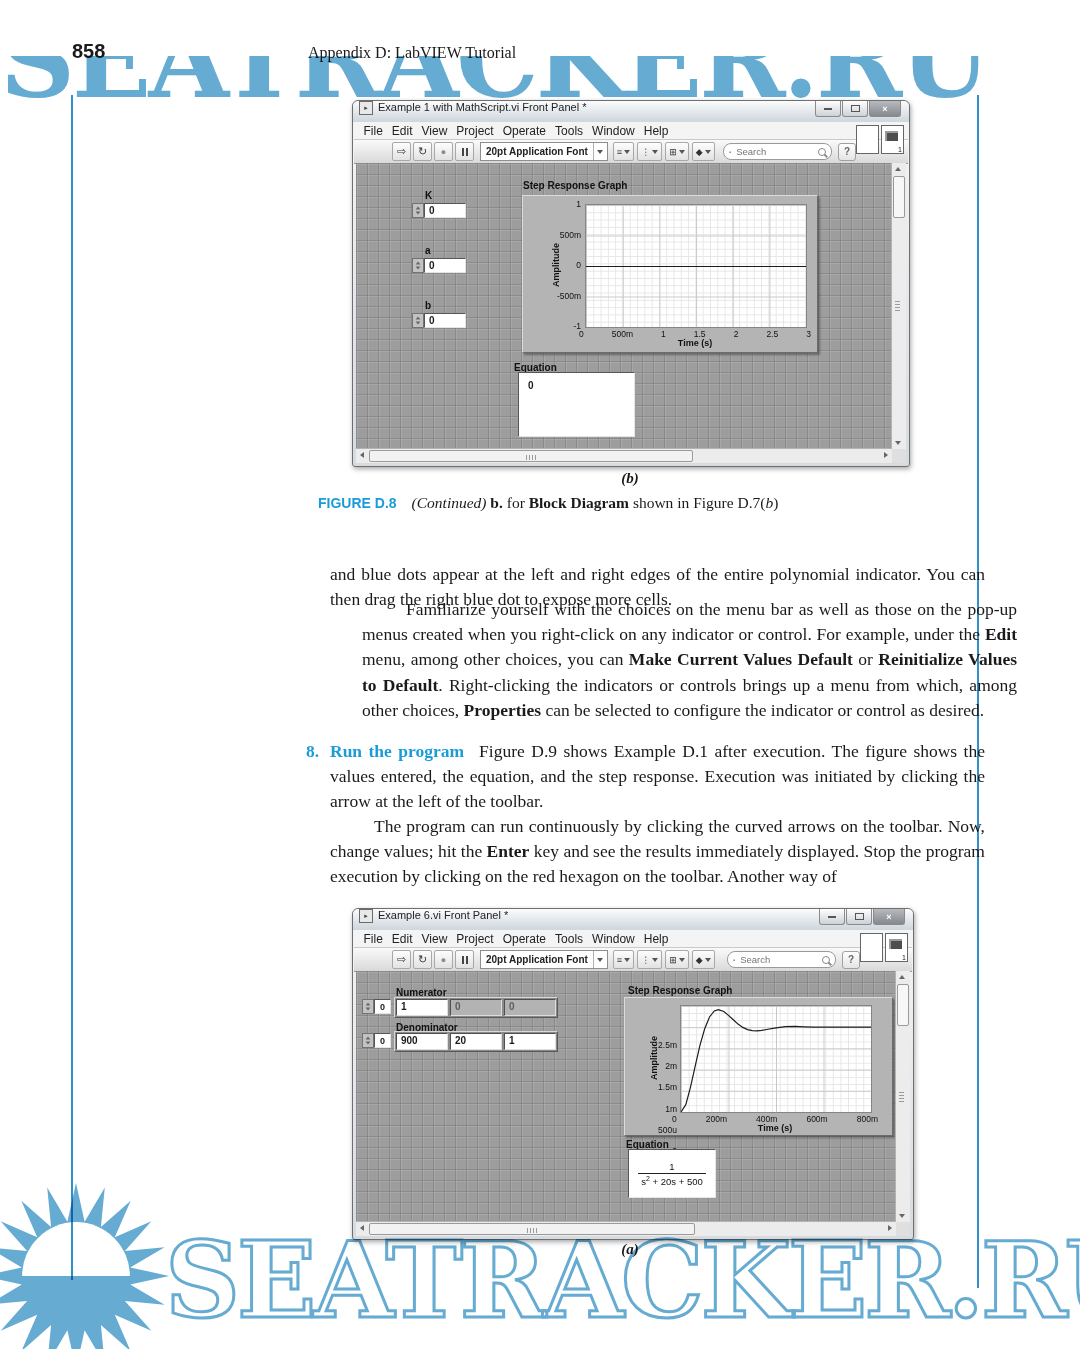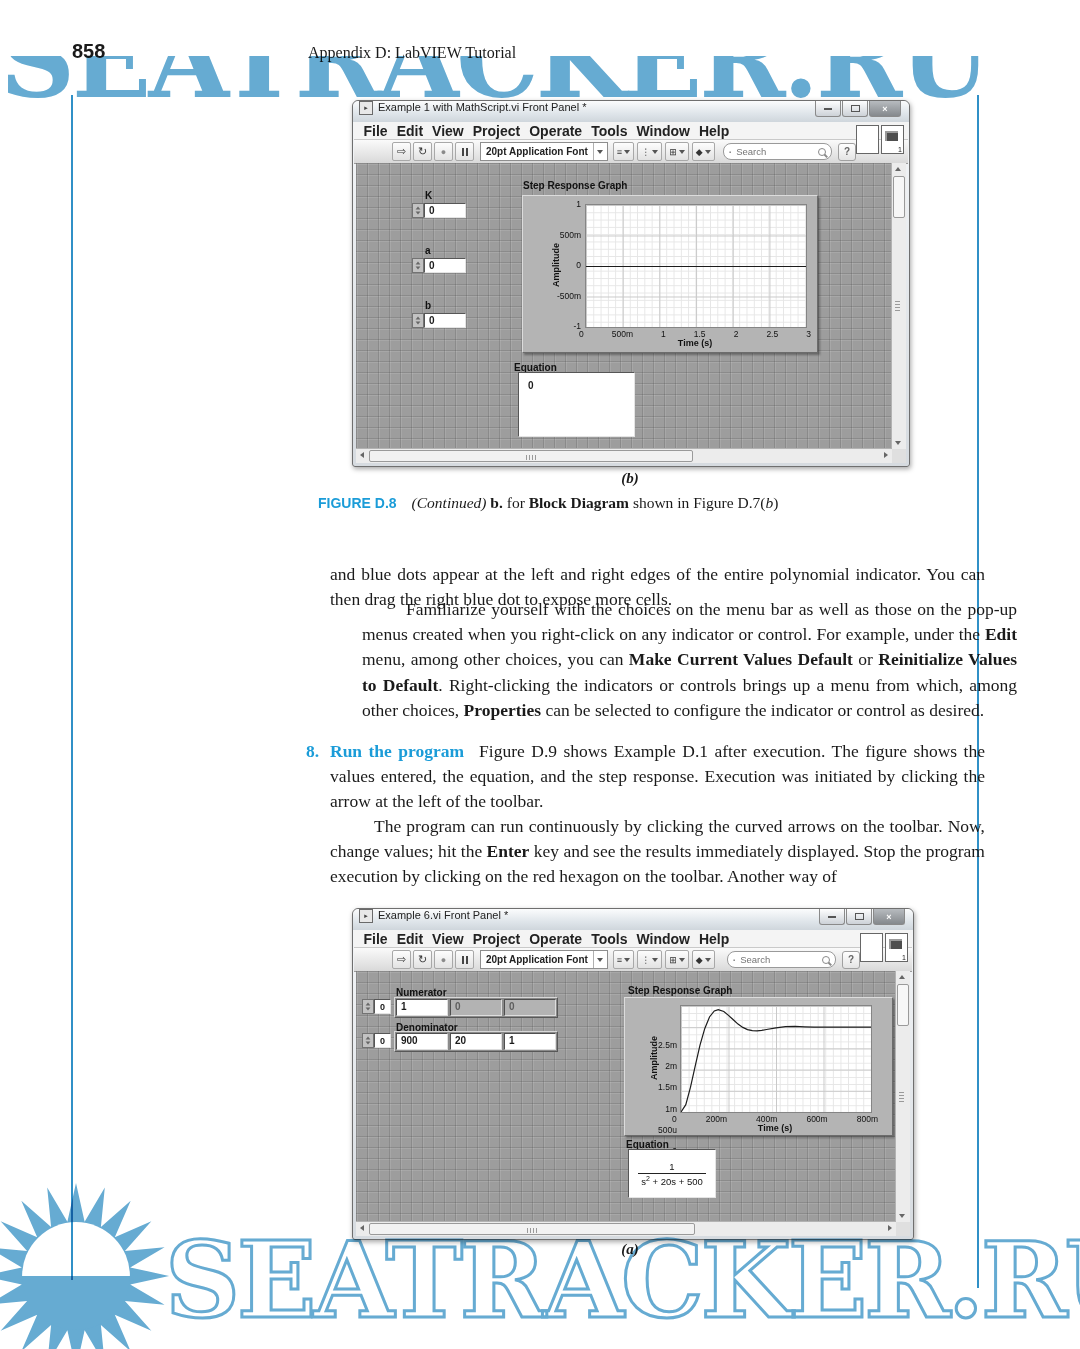--- a/index.html
+++ b/index.html
@@ -29,21 +29,21 @@
   .wbtns{position:absolute;right:8px;top:0;display:flex;}
   .wb{width:24px;height:15px;border:1px solid #8a8a8a;border-top:none;border-radius:0 0 3px 3px;
       background:linear-gradient(#fefefe,#cdd2d8);margin-left:1px;display:flex;align-items:center;
       justify-content:center;}
   .wb .bar{width:8px;height:2px;background:#555;}
   .wb .box{width:7px;height:5px;border:1.5px solid #555;}
   .wb.close{width:30px;background:linear-gradient(#b7bbbf,#85898d);color:#fff;
             font-size:9px;font-weight:bold;}
   .menubar{position:absolute;left:1px;top:21px;right:1px;height:17px;background:#f4f4f4;
            border-bottom:1px solid #c9c9c9;display:flex;align-items:center;padding-left:5px;}
-  .mitem{font-size:14px;color:#222;padding:0 4.5px;font-weight:bold;}
+  .mitem{font-size:12px;color:#222;padding:0 4.5px;}
   .toolbar{position:absolute;left:1px;top:39px;right:1px;height:23px;
            background:linear-gradient(#fafafa,#d9d9d9);border-bottom:1px solid #9c9c9c;
            display:flex;align-items:center;gap:2px;padding-left:38px;}
   .tbtn{width:17px;height:17px;border:1px solid #a8a8a8;border-radius:2px;
         background:linear-gradient(#fdfdfd,#e2e2e2);display:flex;align-items:center;
         justify-content:center;font-size:11px;color:#333;}
   .tbtn.small{font-size:9px;color:#8a8a8a;}
   .pausebars{display:flex;gap:2px;}
   .pausebars i{width:2px;height:8px;background:#444;}
   .fontbox{height:17px;border:1px solid #8e8e8e;background:#fff;display:flex;align-items:center;

